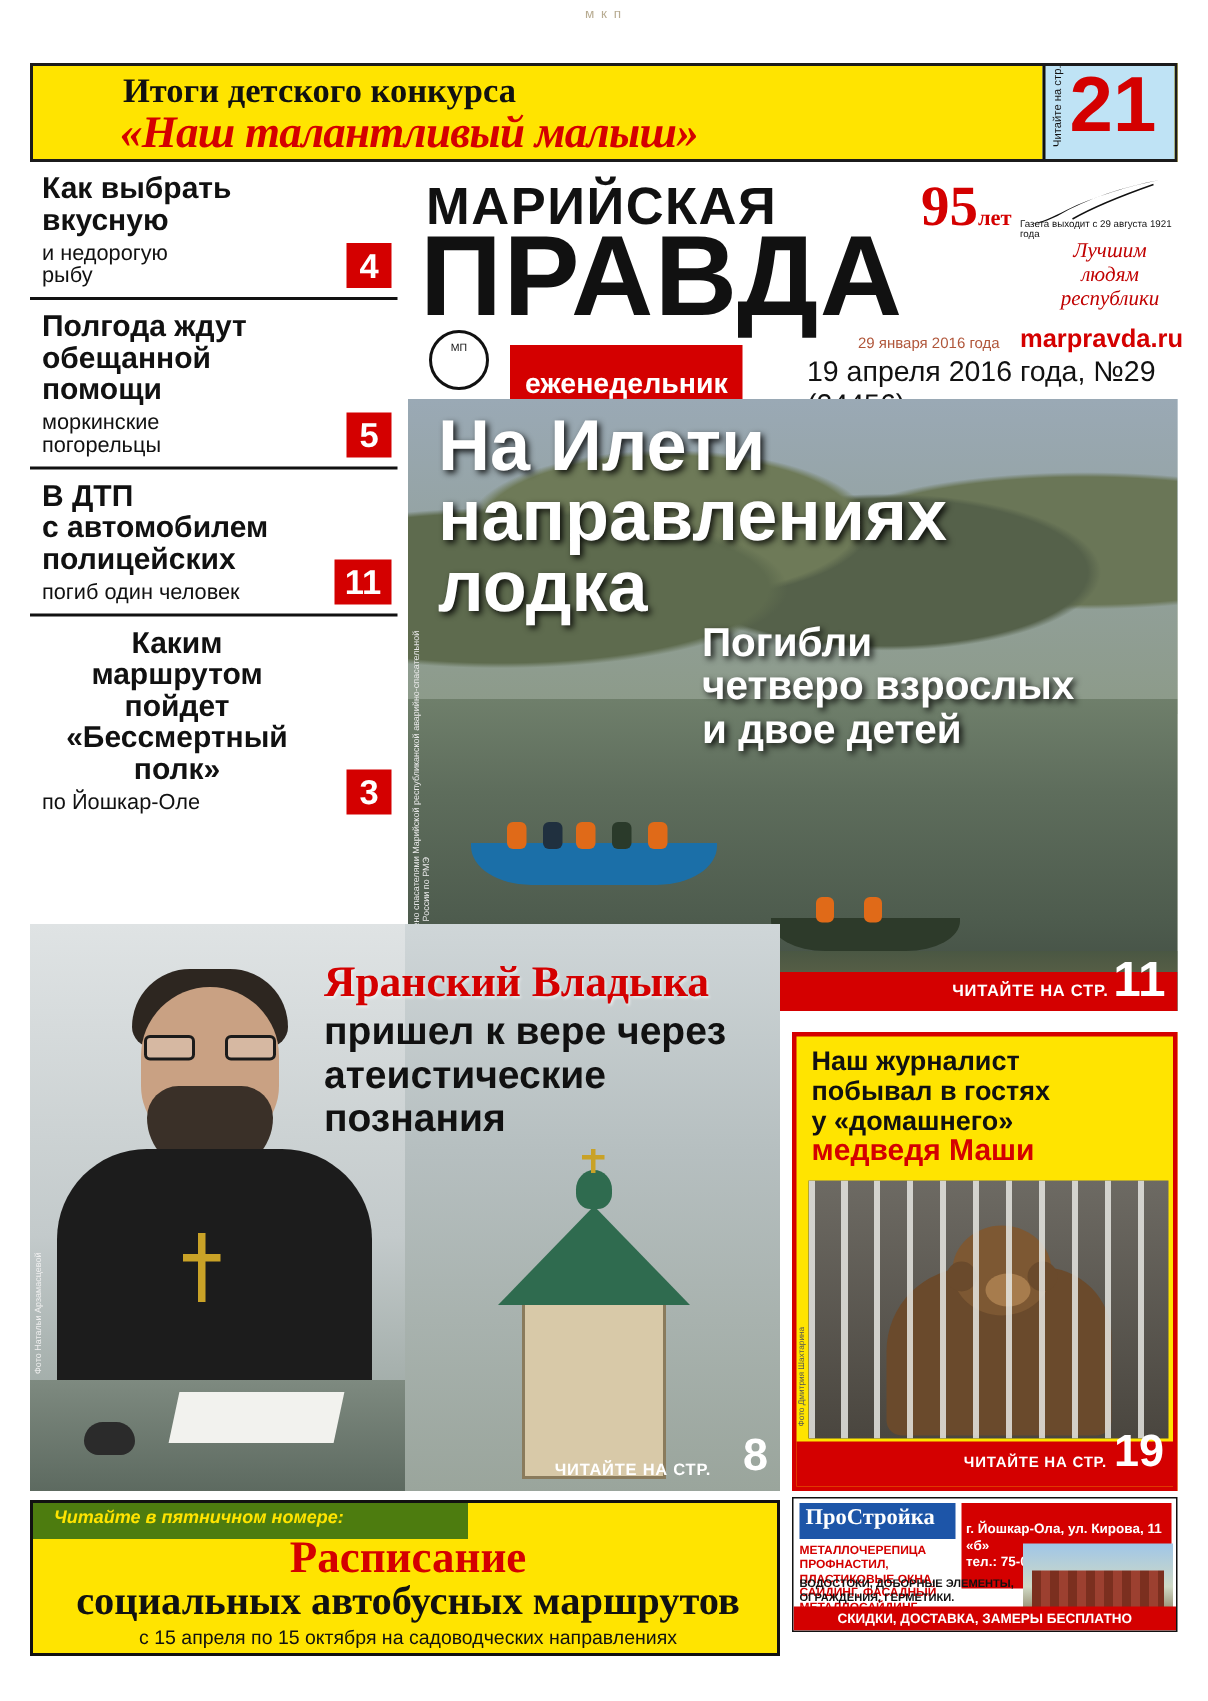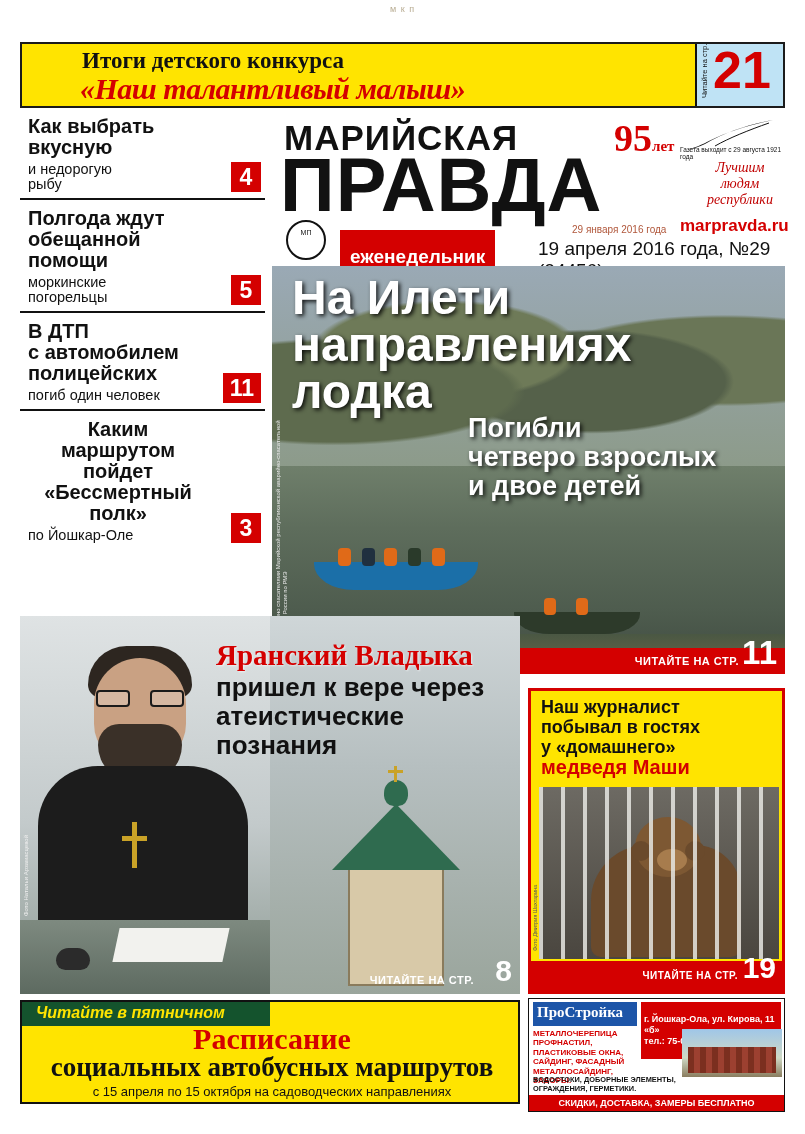--- a/index.html
+++ b/index.html
@@ -535,21 +535,21 @@
     left: 1px; top: 110px;
     width: 9px; height: 150px;
     font-size: 5.5px; color: #555;
     writing-mode: vertical-rl; transform: rotate(180deg);
   }
 
   
   .ad {
     position: absolute;
     left: 528px; top: 998px;
-    width: 257px; height: 114px;
+    width: 257px; height: 90px;
     background: #ffffff;
     border: 1px solid #111;
     box-sizing: border-box;
     overflow: hidden;
   }
   .ad-logo {
     position: absolute; left: 4px; top: 3px; width: 104px; height: 24px;
     background: #1d55a8; color: #fff; font-size: 15px; font-weight: bold;
     font-family: "Liberation Serif", serif; padding: 2px 0 0 4px; box-sizing: border-box;
   }
@@ -584,24 +584,24 @@
   .bottom-banner {
     position: absolute;
     left: 20px; top: 1000px;
     width: 500px; height: 104px;
     background: #ffe400;
     border: 2px solid #111;
     box-sizing: border-box;
   }
   .bb-red {
     position: absolute;
-    left: 0; top: 0; width: 248px; height: 24px;
-    background: #14532d;
+    left: 0; top: 0; width: 290px; height: 24px;
+    background: #4d7c0f;
     color: #ffe400;
-    font-size: 16px;
+    font-size: 12px;
     font-weight: bold;
     font-style: italic;
     padding: 2px 0 0 14px;
     box-sizing: border-box;
   }
   .bb-l1 {
     position: absolute; left: 0; top: 20px; width: 500px; text-align: center;
     font-size: 30px; font-weight: bold; color: #d40000;
     font-family: "Liberation Serif", serif;
   }

